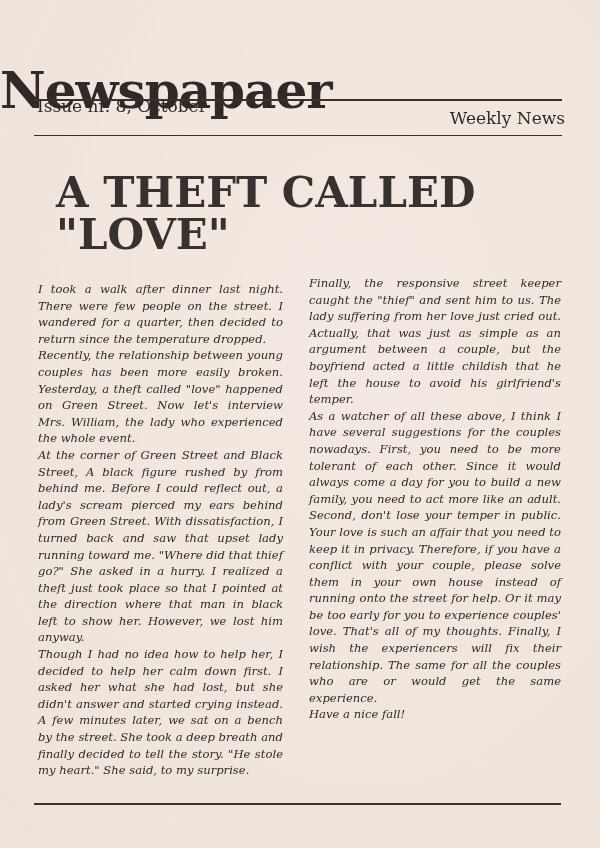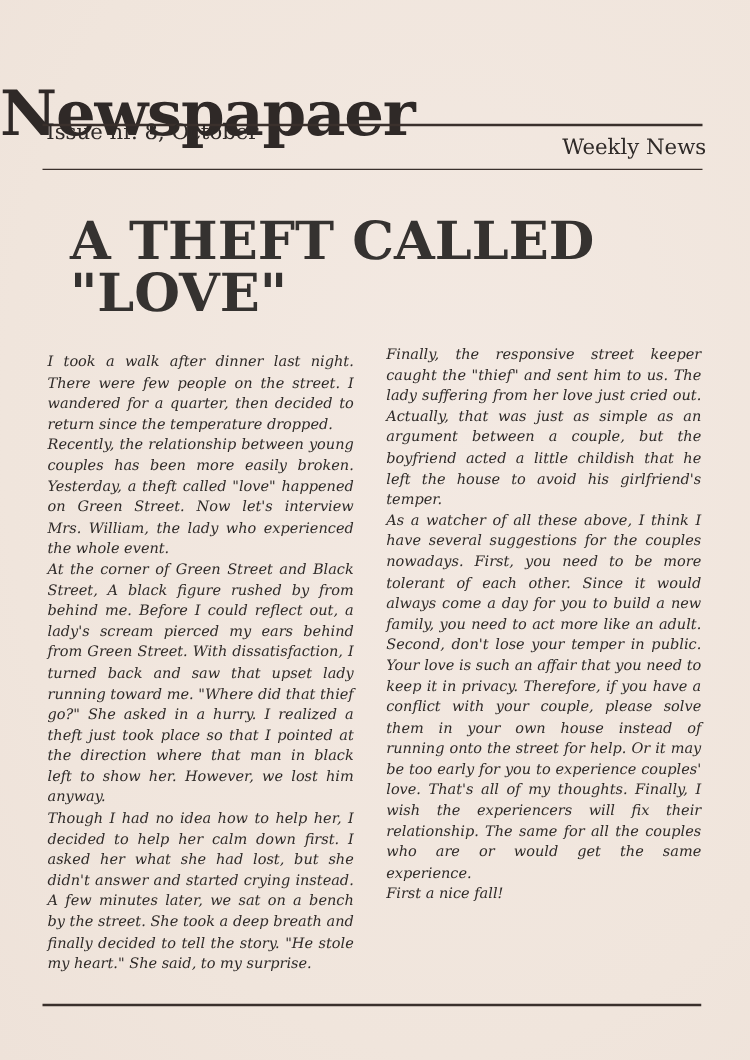--- a/index.html
+++ b/index.html
@@ -115,17 +115,17 @@
   <div class="col col-left">
     <p>I took a walk after dinner last night. There were few people on the street. I wandered for a quarter, then decided to return since the temperature dropped.</p>
     <p>Recently, the relationship between young couples has been more easily broken.  Yesterday, a theft called "love" happened on Green Street. Now let's interview Mrs. William, the lady who experienced the whole event.</p>
     <p>At the corner of Green Street and Black Street, A black figure rushed by from behind me. Before I could reflect out, a lady's scream pierced my ears behind from Green Street. With dissatisfaction, I turned back and saw that upset lady running toward me. "Where did that thief go?" She asked in a hurry. I realized a theft just took place so that I pointed at the direction where that man in black left to show her. However, we lost him anyway.</p>
     <p>Though I had no idea how to help her, I decided to help her calm down first. I asked her what she had lost, but she didn't answer and started crying instead. A few minutes later, we sat on a bench by the street. She took a deep breath and finally decided to tell the story. "He stole my heart." She said, to my surprise.</p>
   </div>
 
   <div class="col col-right">
     <p>Finally, the responsive street keeper caught the "thief" and sent him to us. The lady suffering from her love just cried out. Actually, that was just as simple as an argument between a couple, but the boyfriend acted a little childish that he left the house to avoid his girlfriend's temper.</p>
     <p>As a watcher of all these above, I think I have several suggestions for the couples nowadays. First, you need to be more tolerant of each other. Since it would always come a day for you to build a new family, you need to act more like an adult. Second, don't lose your temper in public. Your love is such an affair that you need to keep it in privacy. Therefore, if you have a conflict with your couple, please solve them in your own house instead of running onto the street for help. Or it may be too early for you to experience couples' love. That's all of my thoughts. Finally, I wish the experiencers will fix their relationship. The same for all the couples who are or would get the same experience.</p>
-    <p>First a nice fall!</p>
+    <p>Have a nice fall!</p>
   </div>
 
   <div class="rule-bottom"></div>
 </div>
 
 </body></html>

